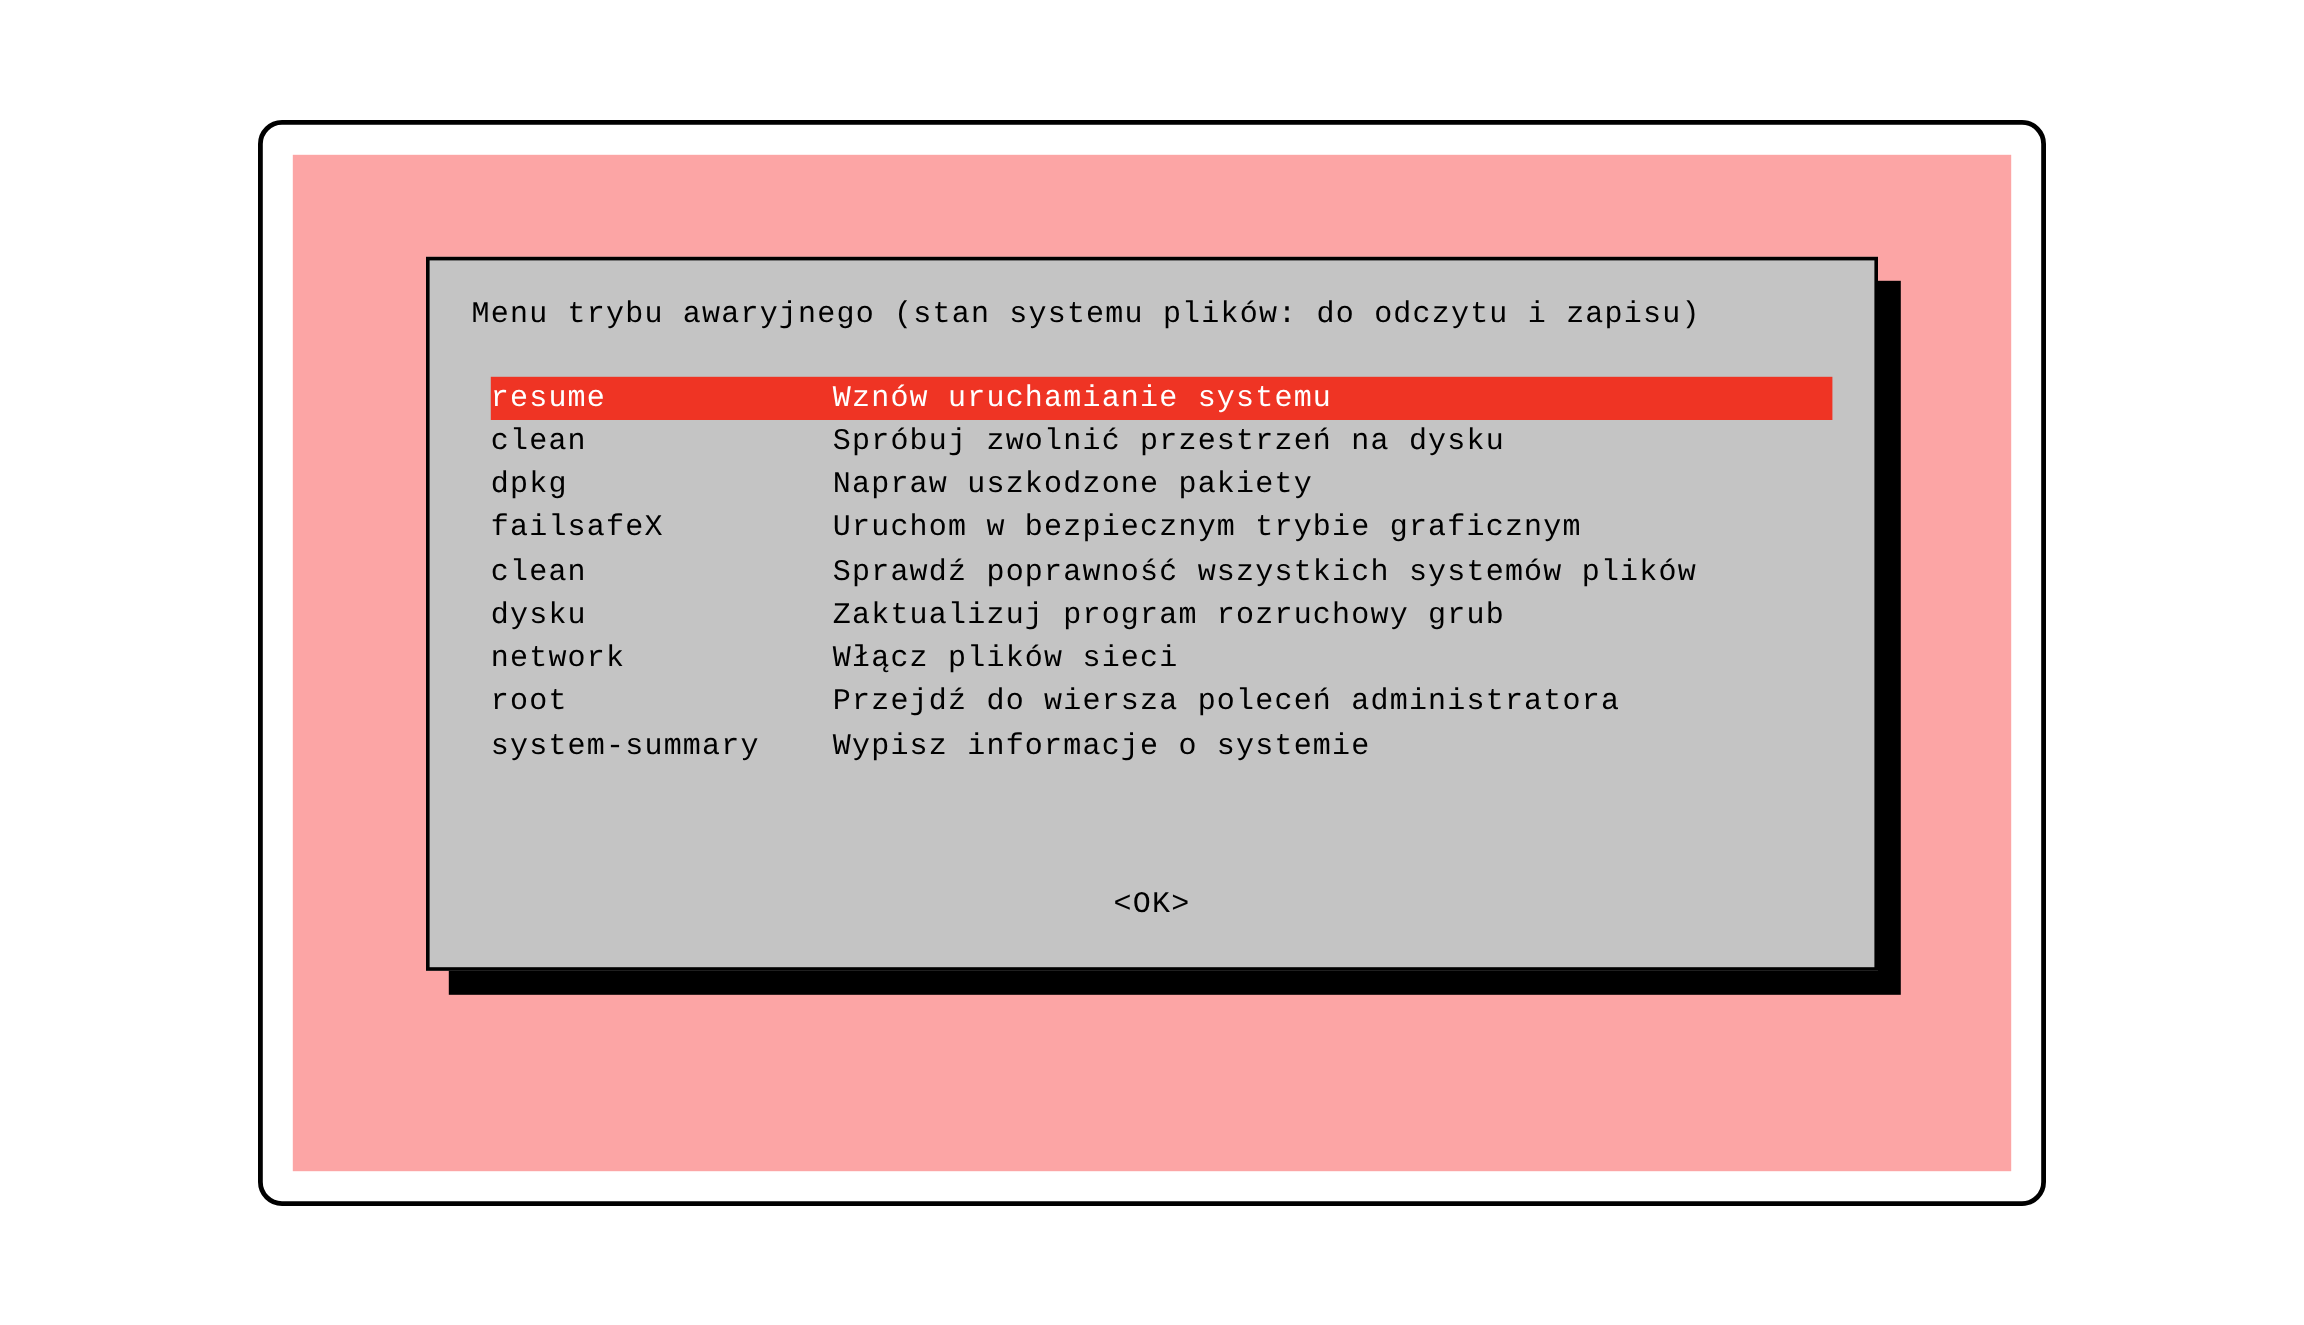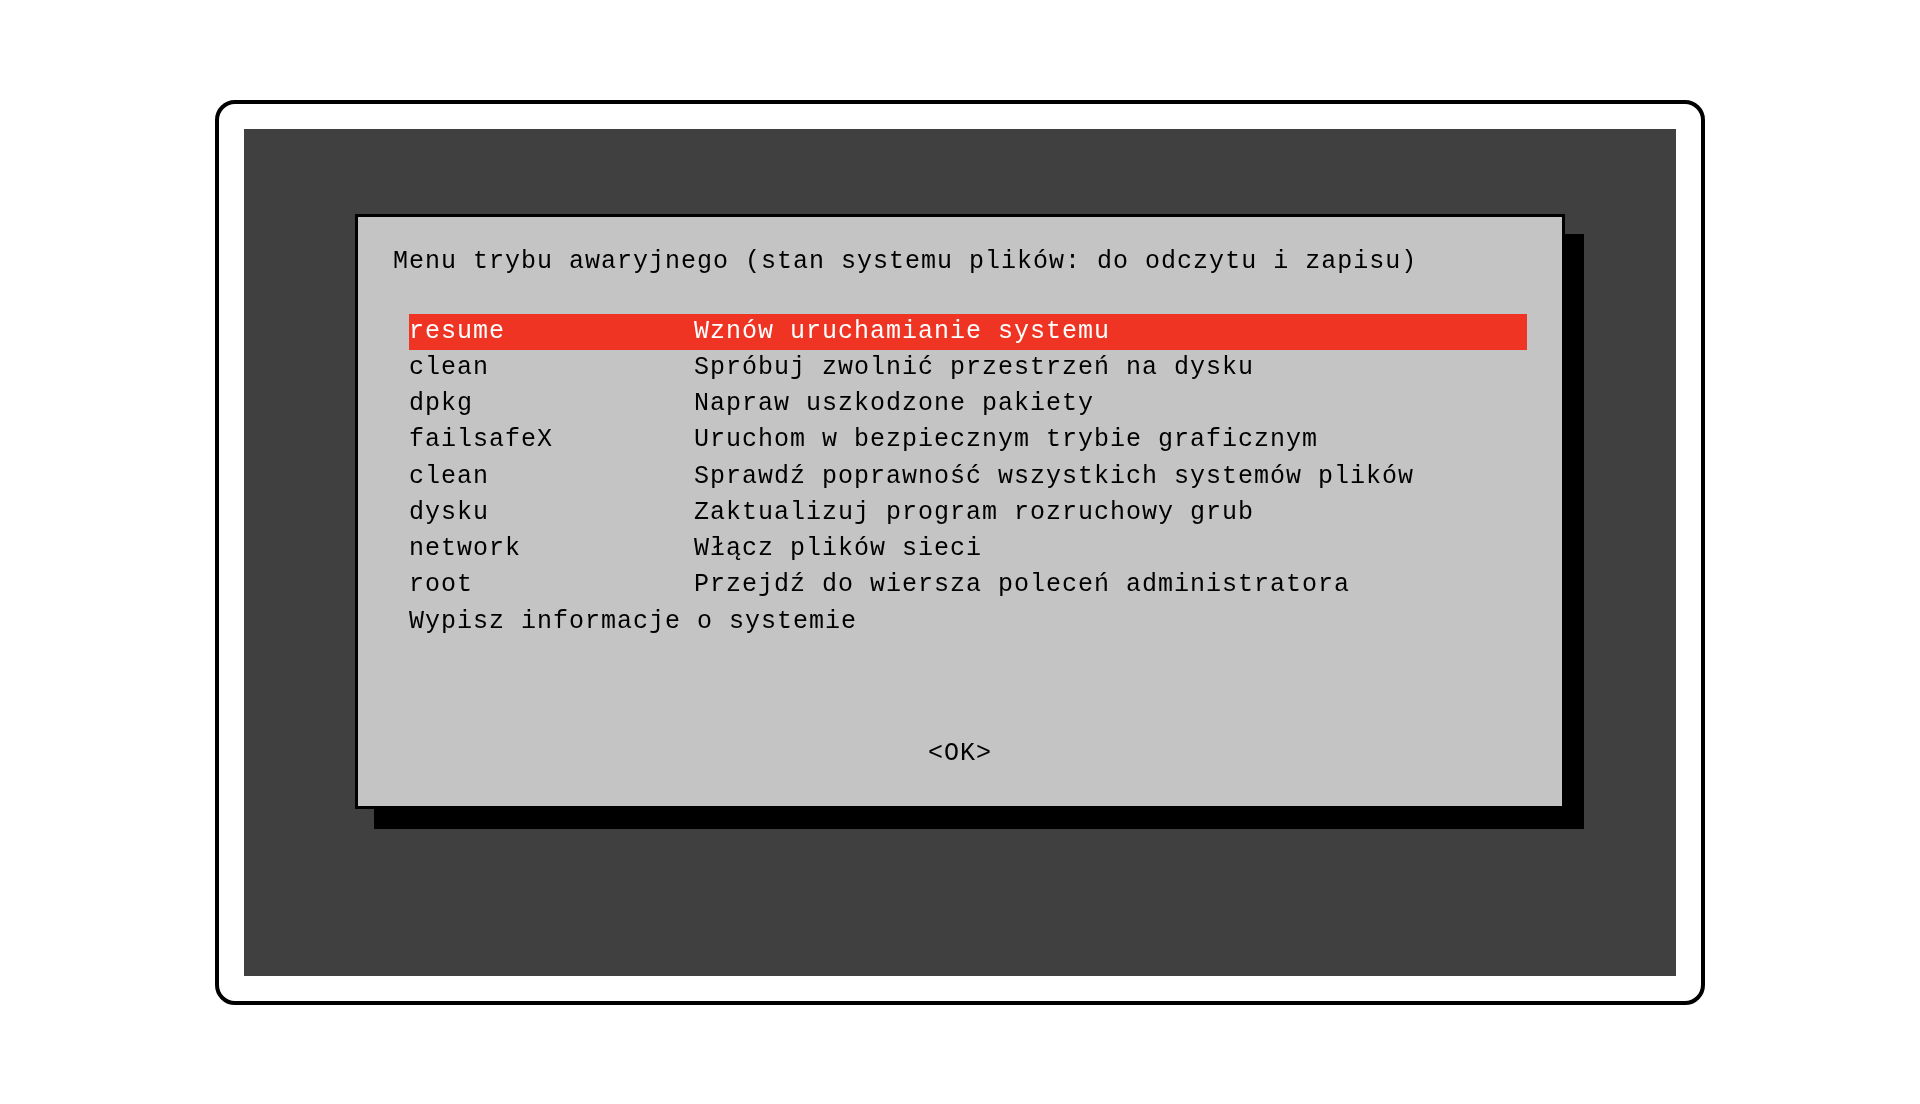--- a/index.html
+++ b/index.html
@@ -18,21 +18,21 @@
     .outer-frame {
       width: 1490px;
       height: 905px;
       background: white;
       border: 4px solid black;
       border-radius: 20px;
       padding: 25px;
       display: flex;
     }
     .purple-bg {
-      background: #404040;
+      background: #fca5a5;
       width: 100%;
       height: 100%;
       position: relative;
       display: flex;
       justify-content: center;
       align-items: flex-start;
       padding-top: 85px;
     }
     .dialog-shadow {
       position: absolute;
@@ -121,19 +121,20 @@
         </div>
         <div class="menu-item">
           <span class="menu-name">network</span>
           <span class="menu-desc">Włącz plików sieci</span>
         </div>
         <div class="menu-item">
           <span class="menu-name">root</span>
           <span class="menu-desc">Przejdź do wiersza poleceń administratora</span>
         </div>
         <div class="menu-item">
+          <span class="menu-name">system-summary</span>
           <span class="menu-desc">Wypisz informacje o systemie</span>
         </div>
       </div>
       <div class="ok-button">&lt;OK&gt;</div>
     </div>
   </div>
 </div>
 
 </body></html>

